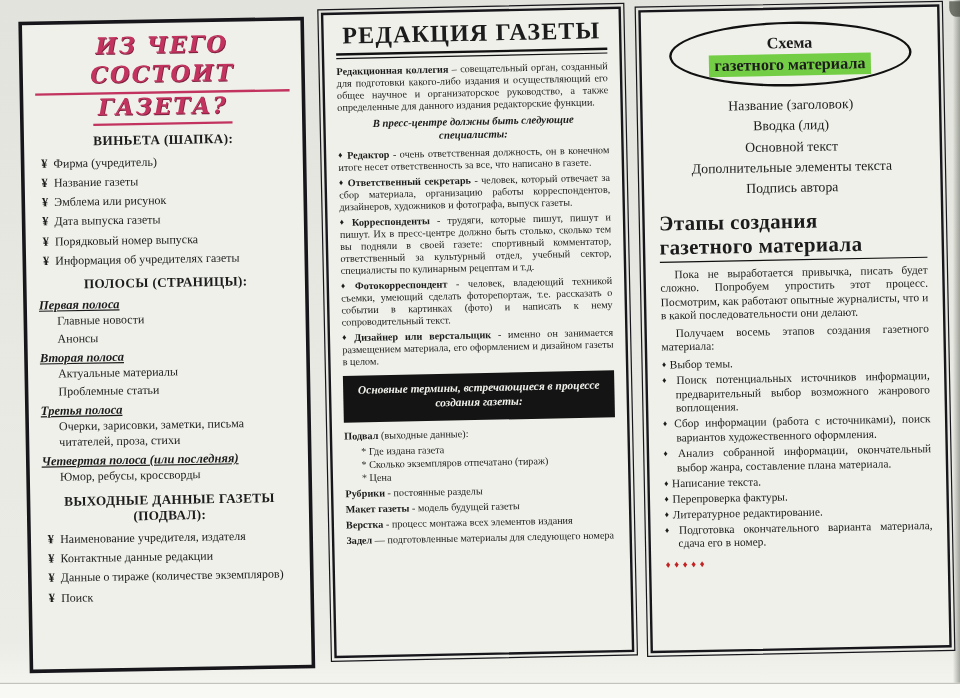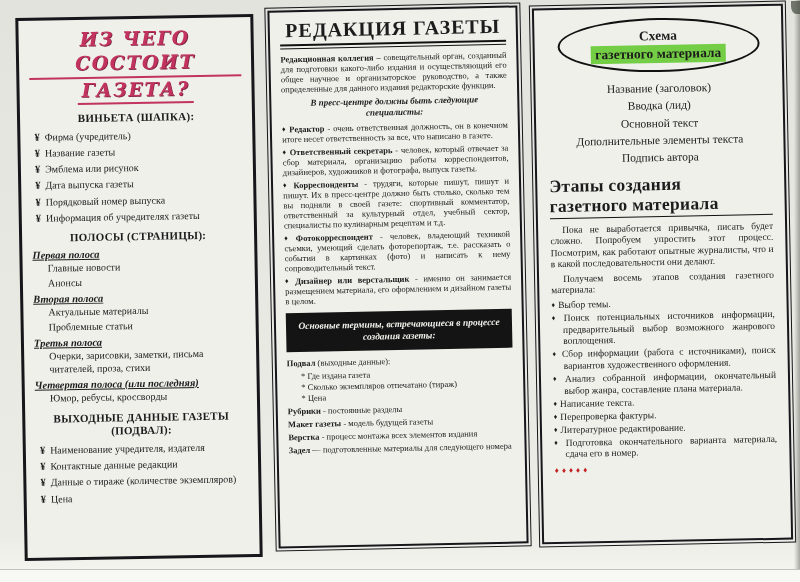--- a/index.html
+++ b/index.html
@@ -100,21 +100,21 @@
   <div class="lp-sec-head">Четвертая полоса (или последняя)</div>
   <div class="lp-sub">Юмор, ребусы, кроссворды</div>
 
   <div class="lp-head">
     <span>ВЫХОДНЫЕ ДАННЫЕ ГАЗЕТЫ</span><br>
     <span>(ПОДВАЛ):</span>
   </div>
   <div class="lp-item"><span class="lp-bullet">¥</span><span>Наименование учредителя, издателя</span></div>
   <div class="lp-item"><span class="lp-bullet">¥</span><span>Контактные данные редакции</span></div>
   <div class="lp-item"><span class="lp-bullet">¥</span><span>Данные о тираже (количестве экземпляров)</span></div>
-  <div class="lp-item"><span class="lp-bullet">¥</span><span>Цена</span></div>
+  <div class="lp-item"><span class="lp-bullet">¥</span><span>Поиск</span></div>
 </div>
 
 <div class="panel panel-mid">
   <div class="mp-title">РЕДАКЦИЯ ГАЗЕТЫ</div>
   <div class="mp-rule"></div>
 
   <p class="mp-p"><b>Редакционная коллегия</b><span> – совещательный орган, созданный для подготовки какого-либо издания и осуществляющий его общее научное и организаторское руководство, а также определенные для данного издания редакторские функции.</span></p>
 
   <div class="mp-center">В пресс-центре должны быть следующие специалисты:</div>
 

